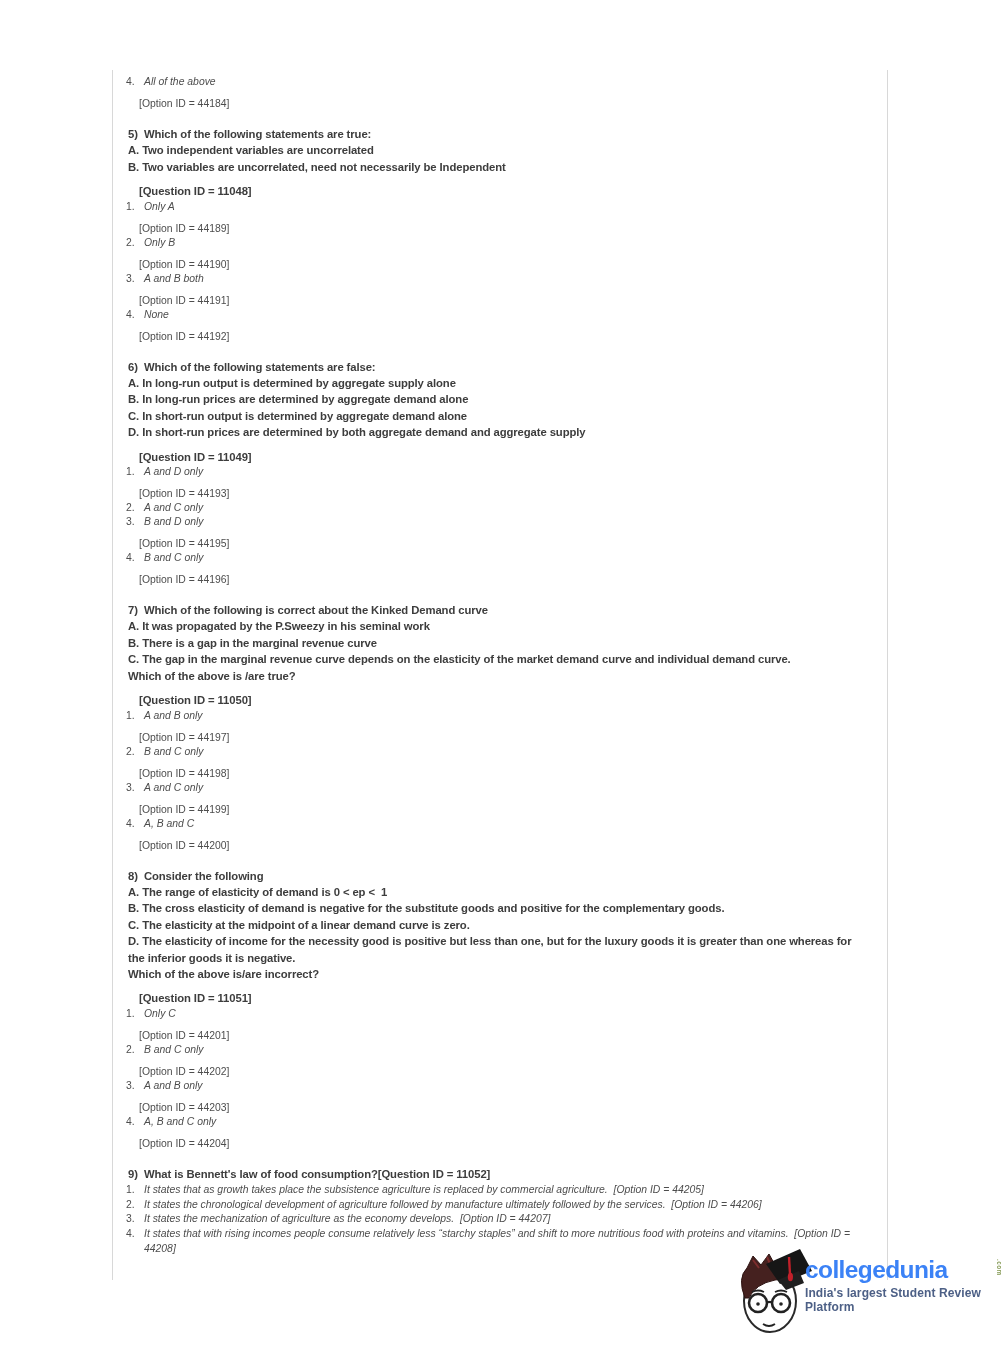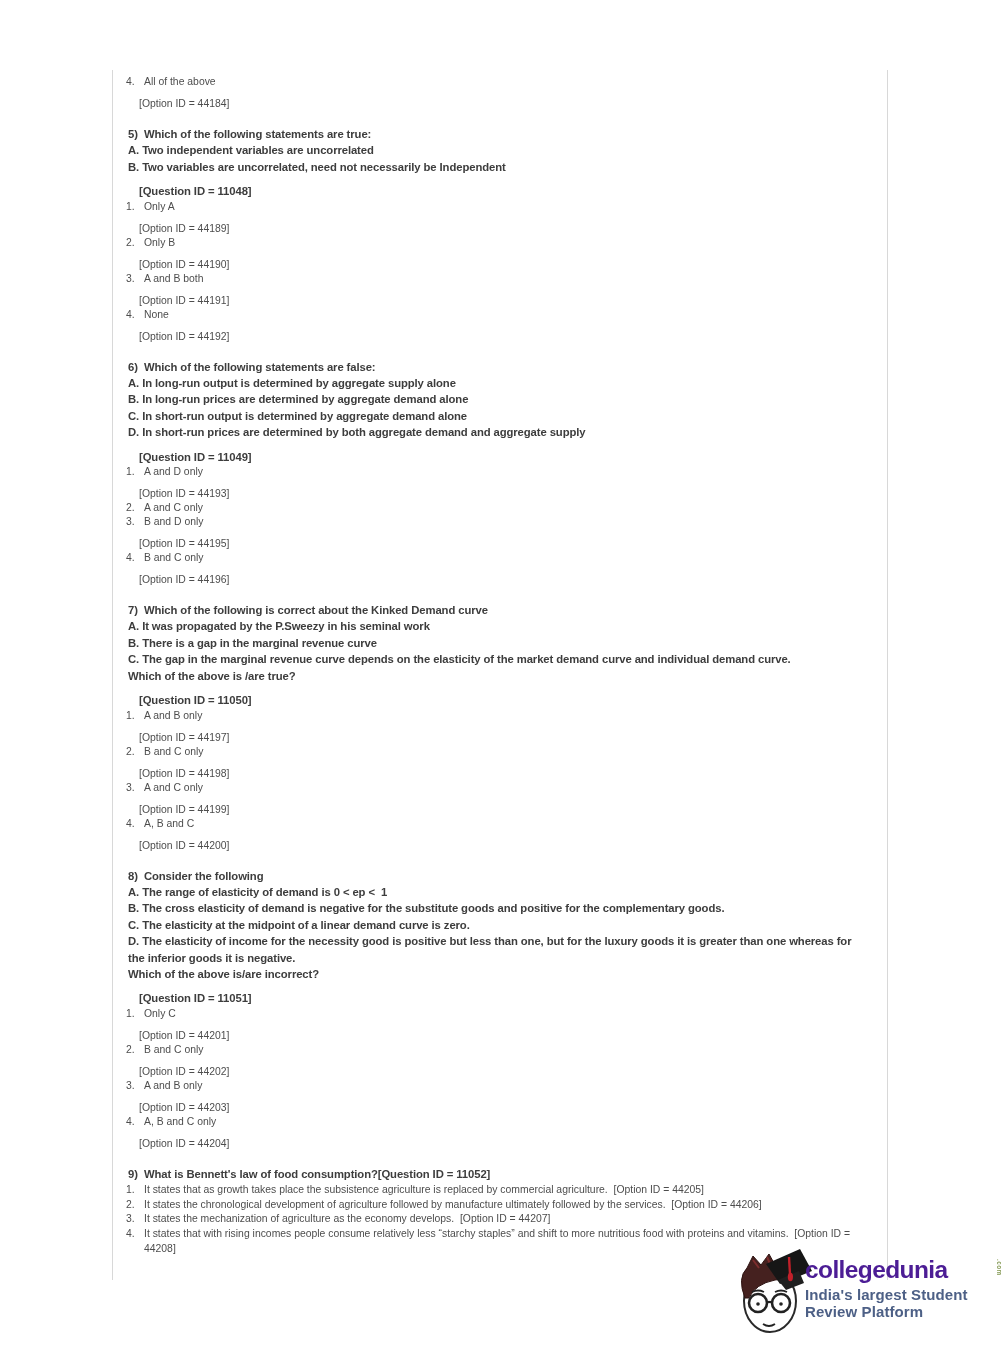--- a/index.html
+++ b/index.html
@@ -12,33 +12,33 @@
   }
   .q-heading, .q-statement, .q-id {
     font-weight:bold; color:#3d3d3d; font-size:11.3px; line-height:16.4px;
     letter-spacing:-0.1px; white-space:pre-wrap;
   }
   .q-id { margin-top:8px;margin-left:11px; }
   .question { margin-top:15px; }
   .opts { margin-top:0; }
   .opt-row { display:flex; margin-left:-2px; color:#4d4d4d; font-size:10.4px; line-height:14px; white-space:pre-wrap; }
   .opt-num { flex:none; width:18px; }
-  .opt-body { flex:1; }
+  .opt-body { flex:1;font-style:italic; }
   .opt-id-line { margin-top:8px; margin-left:11px; color:#4d4d4d; font-size:10.4px; line-height:14px; }
   .compact .opt-row { line-height:14.6px; }
   .compact .opts { margin-top:1px; }
   
   .logo { position:absolute; left:733px; top:1242px; width:260px; height:105px; }
   .mascot { position:absolute; left:0; top:2px; }
   .brand-wrap { position:absolute; left:72px; top:14px; width:188px; }
   .brand-line { position:relative; white-space:nowrap; }
   .brand { font-size:24.5px; font-weight:bold; letter-spacing:-0.6px; }
   .tld { position:absolute; right:-10px; top:3px; font-size:6.3px; font-weight:bold;
          writing-mode:vertical-rl; letter-spacing:0.5px; }
-  .tagline { margin-top:2px; font-size:15px; font-weight:bold; letter-spacing:0.1px; }
+  .tagline { margin-top:2px; font-size:12px; font-weight:bold; letter-spacing:0.1px; }
 </style>
 </head>
 <body>
 
 <div class="page">
 
   <div class="doc" id="doc">
       <div class="continuation">
         <div class="opts">
           <div class="opt-row"><span class="opt-num">4.</span><span class="opt-body"><span class="opt-text">All of the above</span></span></div>
@@ -146,20 +146,20 @@
       <circle cx="25" cy="59" r="9" fill="#ffffff" stroke="#222" stroke-width="2.6"></circle>
       <circle cx="48" cy="59" r="9" fill="#ffffff" stroke="#222" stroke-width="2.6"></circle>
       <line x1="34" y1="58" x2="39" y2="58" stroke="#222" stroke-width="2.2"></line>
       <circle cx="25" cy="60" r="1.8" fill="#222"></circle>
       <circle cx="48" cy="60" r="1.8" fill="#222"></circle>
 
       <path d="M30,80 Q36,84 42,80" stroke="#222" stroke-width="1.8" fill="none"></path>
     </svg>
     <div class="brand-wrap">
       <div class="brand-line">
-        <span class="brand" style="color: #4c1d95;">collegedunia</span>
+        <span class="brand" style="color: #3b82f6;">collegedunia</span>
         <span class="tld" style="color: rgb(133, 154, 85);">.com</span>
       </div>
       <div class="tagline" style="color: rgb(77, 96, 134);">India's largest Student Review Platform</div>
     </div>
   </div>
 
 </div>
 
 </body></html>

